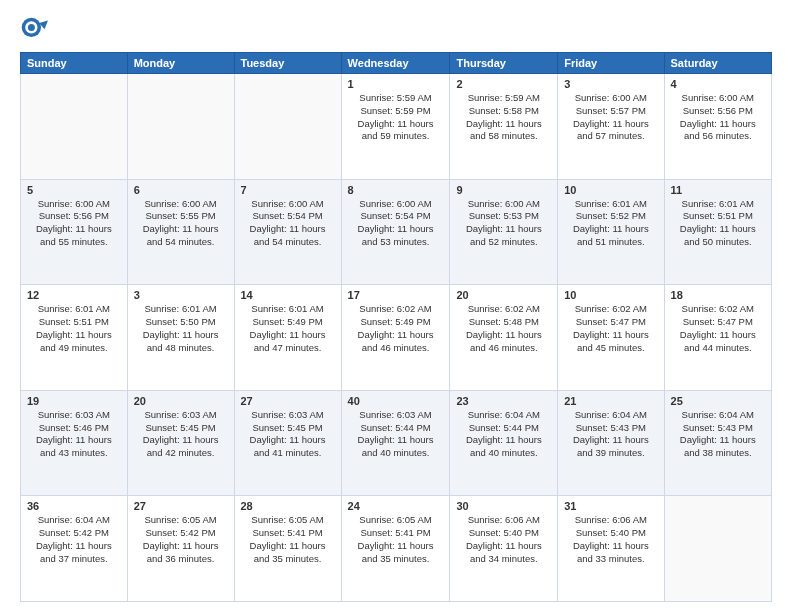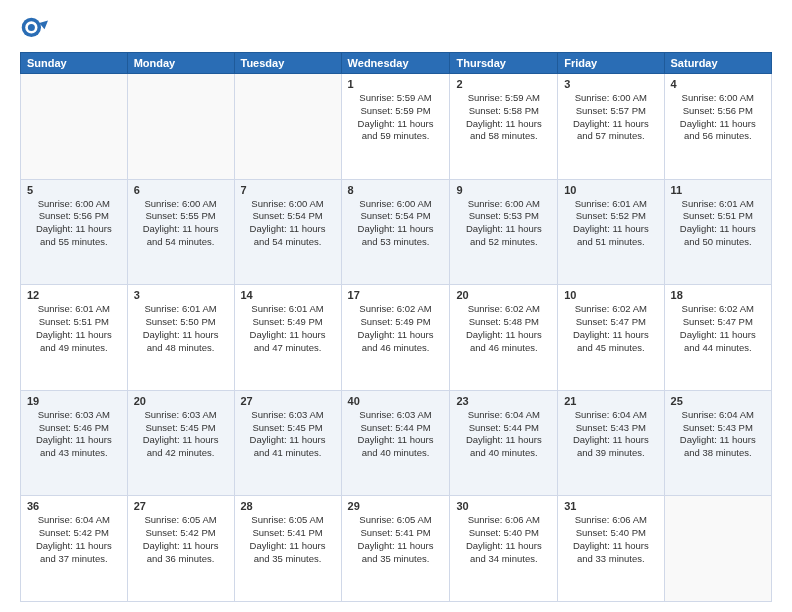--- a/index.html
+++ b/index.html
@@ -346,21 +346,21 @@
 and 36 minutes.</div>
           </td>
           <td>
             <span class="day-num">28</span>
             <div class="cell-info" style="white-space: pre-line;">Sunrise: 6:05 AM
 Sunset: 5:41 PM
 Daylight: 11 hours
 and 35 minutes.</div>
           </td>
           <td>
-            <span class="day-num">29</span>
+            <span class="day-num">24</span>
             <div class="cell-info" style="white-space: pre-line;">Sunrise: 6:05 AM
 Sunset: 5:41 PM
 Daylight: 11 hours
 and 35 minutes.</div>
           </td>
           <td>
             <span class="day-num">30</span>
             <div class="cell-info" style="white-space: pre-line;">Sunrise: 6:06 AM
 Sunset: 5:40 PM
 Daylight: 11 hours

